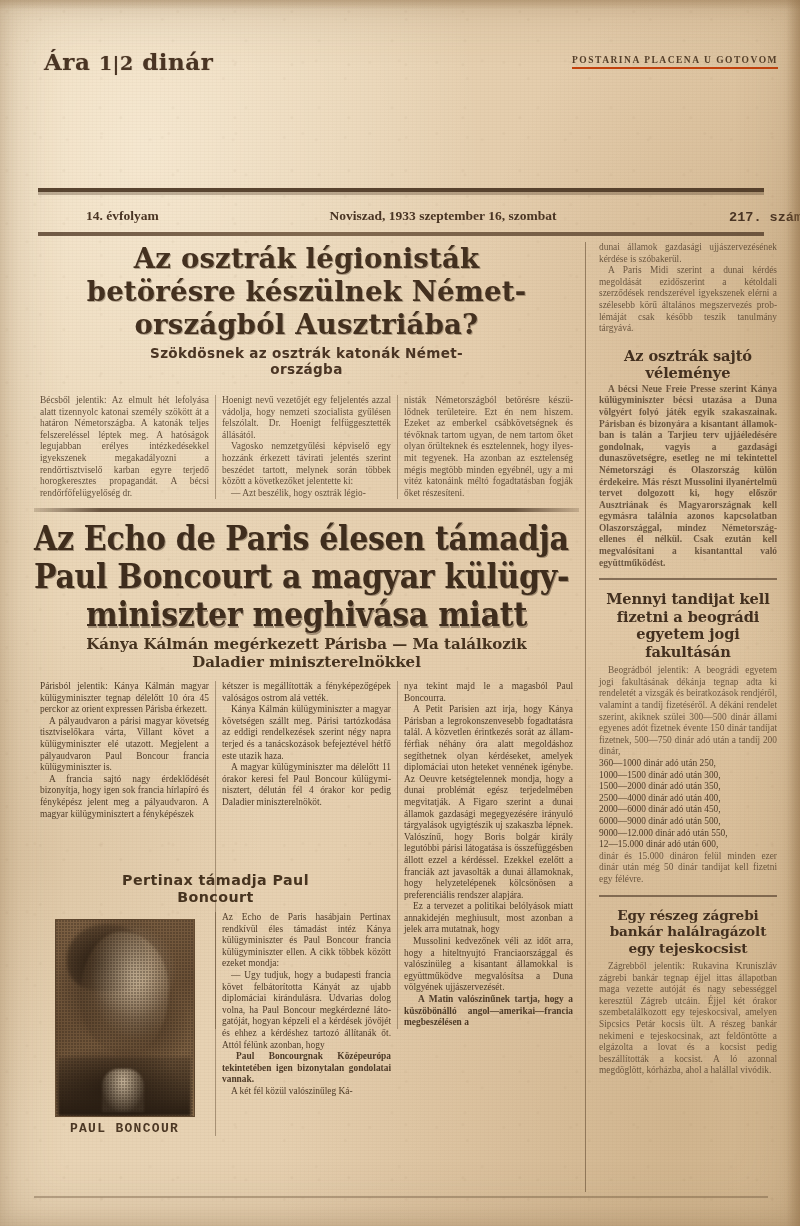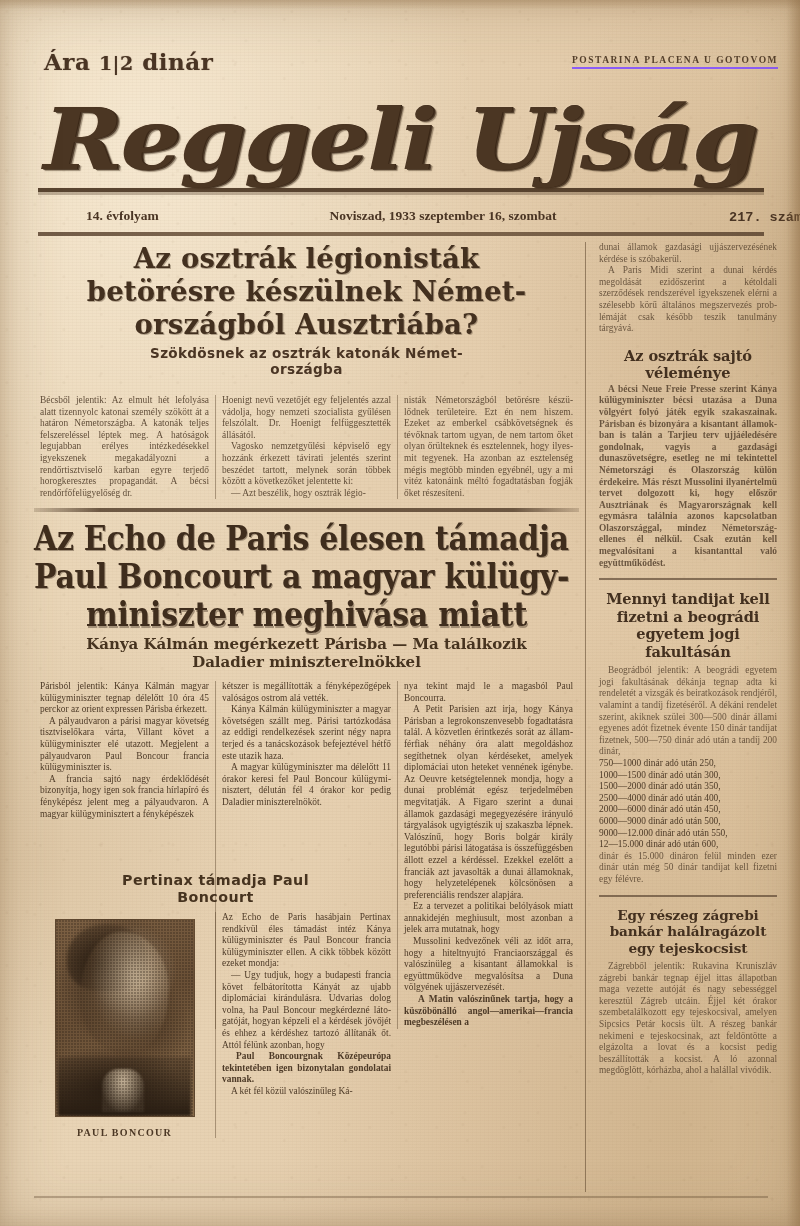--- a/index.html
+++ b/index.html
@@ -54,21 +54,21 @@
     position:absolute;left:44px;top:26px;
     font-family:"DejaVu Serif",serif;font-weight:700;
     font-size:23px;letter-spacing:.5px;color:#4a3524;
     text-shadow:0 0 1px rgba(74,53,36,.45);
   }
   .price .frac{font-size:19px;}
   .postal{
     position:absolute;right:22px;top:33px;
     font-family:"Liberation Serif",serif;font-weight:700;
     font-size:9.5px;letter-spacing:1.5px;color:#55402c;
-    border-bottom:2px solid #8b5cf6;padding-bottom:2px;
+    border-bottom:2px solid #c2410c;padding-bottom:2px;
   }
 
   
   .masthead{
     position:absolute;left:0;top:88px;width:100%;height:108px;
     text-align:center;
   }
   .masthead .logo{
     display:inline-block;
     font-family:"DejaVu Serif",serif;
@@ -213,23 +213,23 @@
     background:linear-gradient(0deg,rgba(34,24,15,.95),rgba(34,24,15,.25));
     filter:blur(1.6px);
   }
   .photo .shirt{
     position:absolute;left:34%;bottom:2%;width:30%;height:22%;
     border-radius:40% 40% 0 0;
     background:radial-gradient(ellipse at 50% 30%, rgba(224,205,176,.85), rgba(224,205,176,.1) 75%);
     filter:blur(1.1px);
   }
   .photocap{
-    text-align:center;margin-top:10px;
-    font-family:Liberation Serif, serif;font-weight:700;
-    font-size:10px;letter-spacing:1.3px;color:#4c3825;
+    text-align:center;margin-top:4px;
+    font-family:Liberation Mono, monospace;font-weight:700;
+    font-size:13px;letter-spacing:1.3px;color:#4c3825;
   }
 
   
   .rail{position:absolute;left:556px;top:0;width:178px;padding-left:9px;}
   .rail .hl{
     text-align:center;
     font-family:"DejaVu Serif",serif;font-weight:700;
     font-size:14.6px;line-height:17.5px;color:#43301f;
     letter-spacing:-.1px;
   }
@@ -255,23 +255,20 @@
 
   <div class="topstrip">
     <div class="price">
       <span>Ára</span>
       <span class="frac">1|2</span>
       <span>dinár</span>
     </div>
     <div class="postal">POSTARINA PLACENA U GOTOVOM</div>
   </div>
 
-  <div class="masthead">
-    <span class="logo">Reggeli Ujság</span>
-  </div>
   <div class="mastrule"></div>
 
   <div class="dateline">
     <span class="dl-left">14. évfolyam</span>
     <span class="dl-mid">Noviszad, 1933 szeptember 16, szombat</span>
     <span class="dl-right">217. szám</span>
   </div>
   <div class="daterule"></div>
 
   <div class="content">
@@ -398,21 +395,21 @@
       <div class="hl">
         <div>Mennyi tandijat kell</div>
         <div>fizetni a beográdi</div>
         <div>egyetem jogi fakultásán</div>
       </div>
       <div class="body fader" style="margin-top:5px;">
         <p>Beográdból jelentik: A beográ­di egyetem jogi fakultásának dé­kánja tegnap adta ki rendeletét a vizsgák és beiratkozások rendjé­ről, valamint a tandíj fizetéséről. A dékáni rendelet szerint, akik­nek szülei 300—500 dinár állami egyenes adót fizetnek évente 150 dinár tandíjat fizetnek, 500—750 dinár adó után a tandíj 200 dinár,</p>
       </div>
       <div class="numlist">
         <div>
-          <span>750—1000</span>
+          <span>360—1000</span>
           <span>dinár adó után</span>
           <span>250,</span>
         </div>
         <div>
           <span>1000—1500</span>
           <span>dinár adó után</span>
           <span>300,</span>
         </div>
         <div>
           <span>1500—2000</span>

